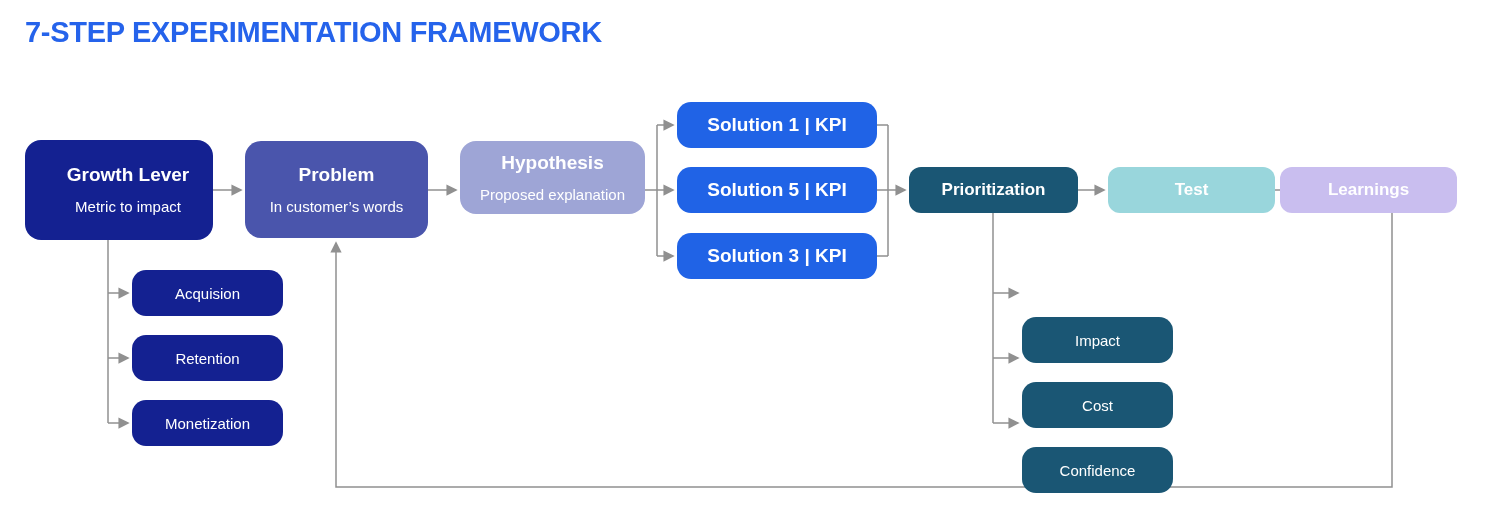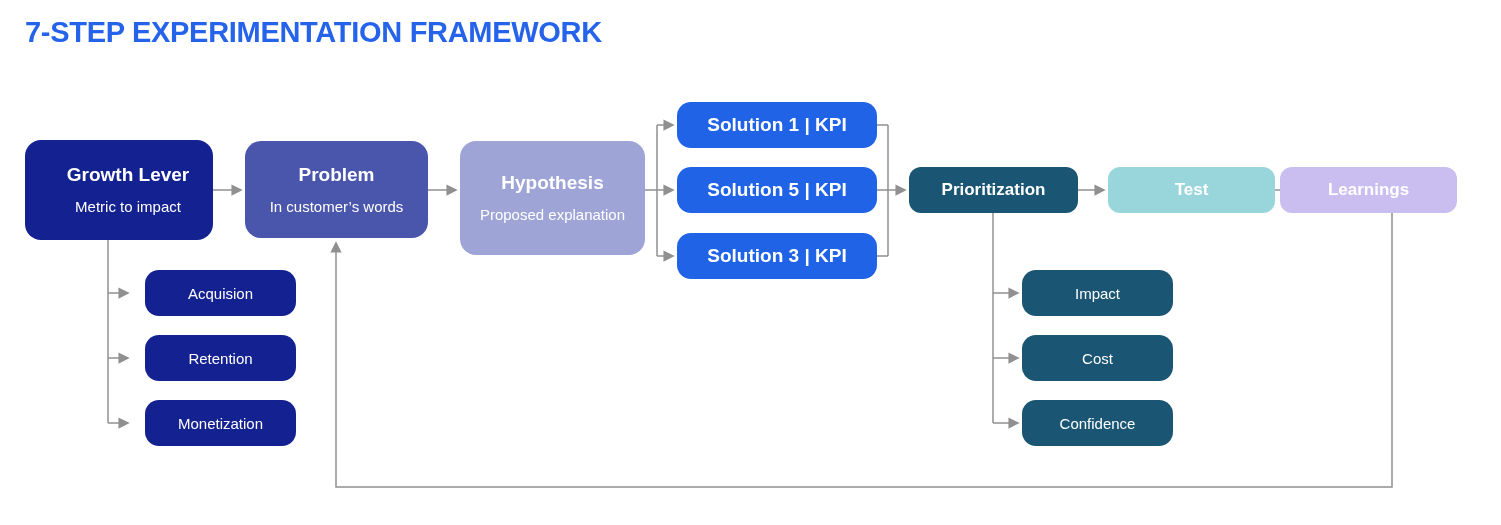--- a/index.html
+++ b/index.html
@@ -45,21 +45,21 @@
     color: var(--text-on-box, #ffffff);
     box-sizing: border-box;
     white-space: nowrap;
   }
   .box-title { font-weight: 700; font-size: 19px; line-height: 1.25; }
   .box-sub   { font-size: 15px; line-height: 1.3; margin-top: 10px; }
 
   .main-box { border-radius: 16px; }
   #growth-lever { left: 25px;  top: 140px; width: 188px; height: 100px; background: var(--navy, #142191); padding-left: 18px; }
   #problem      { left: 245px; top: 141px; width: 183px; height: 97px;  background: var(--problem, #4a55ac); }
-  #hypothesis   { left: 460px; top: 141px; width: 185px; height: 114px;  background: var(--hypothesis, #9ea5d6); }
+  #hypothesis   { left: 460px; top: 141px; width: 185px; height: 73px;  background: var(--hypothesis, #9ea5d6); }
 
   .solution-box {
     left: 677px; width: 200px; height: 46px;
     background: var(--solution, #2063e6);
     border-radius: 14px;
     font-weight: 700; font-size: 19px;
   }
   #solution-1 { top: 102px; }
   #solution-2 { top: 167px; }
   #solution-3 { top: 233px; }
@@ -71,22 +71,22 @@
   }
   #prioritization { left: 909px;  width: 169px; background: var(--teal, #1a5674); }
   #test           { left: 1108px; width: 167px; background: var(--test, #99d6dc); }
   #learnings      { left: 1280px; width: 177px; background: var(--learnings, #c9beef); }
 
   .child-box {
     width: 151px; height: 46px;
     border-radius: 14px;
     font-size: 15px;
   }
-  .lever-box     { left: 145px;  background: var(--navy, #142191); }
-  .criterion-box { left: 1022px; background: var(--teal, #1a5674); }
+  .lever-box     { left: 132px;  background: var(--navy, #142191); }
+  .criterion-box { left: 1022px; background: var(--teal, #1a5674); margin-top: 47px; }
   #lever-1, #criterion-1 { top: 270px; }
   #lever-2, #criterion-2 { top: 335px; }
   #lever-3, #criterion-3 { top: 400px; }
 </style>
 </head>
 <body>
 
 <div class="canvas">
 
   <h1 class="page-title">7-STEP EXPERIMENTATION FRAMEWORK</h1>

